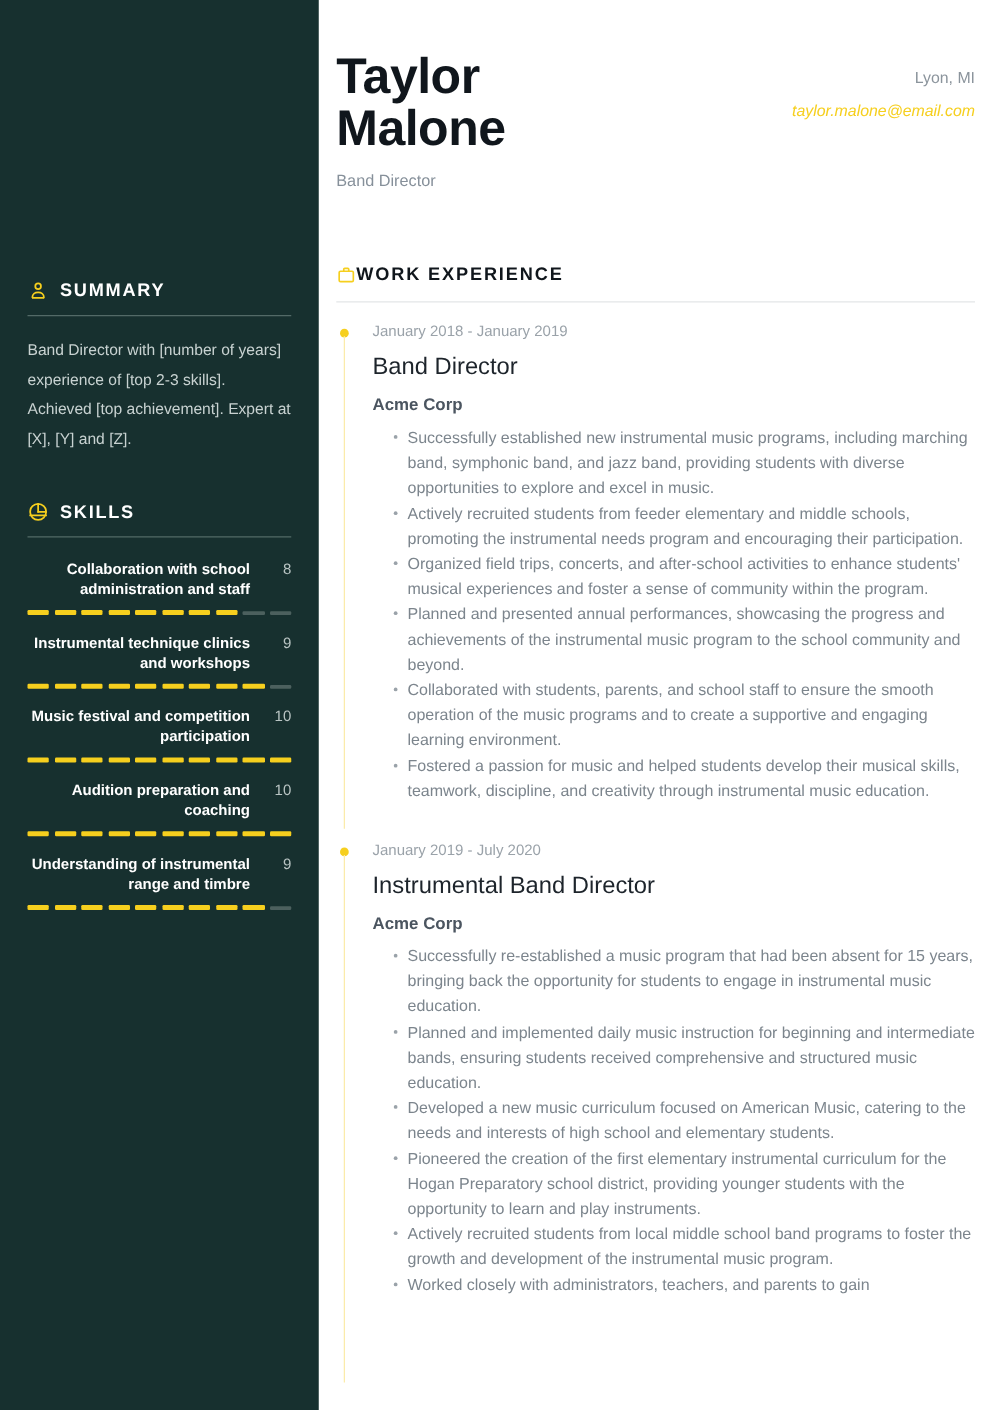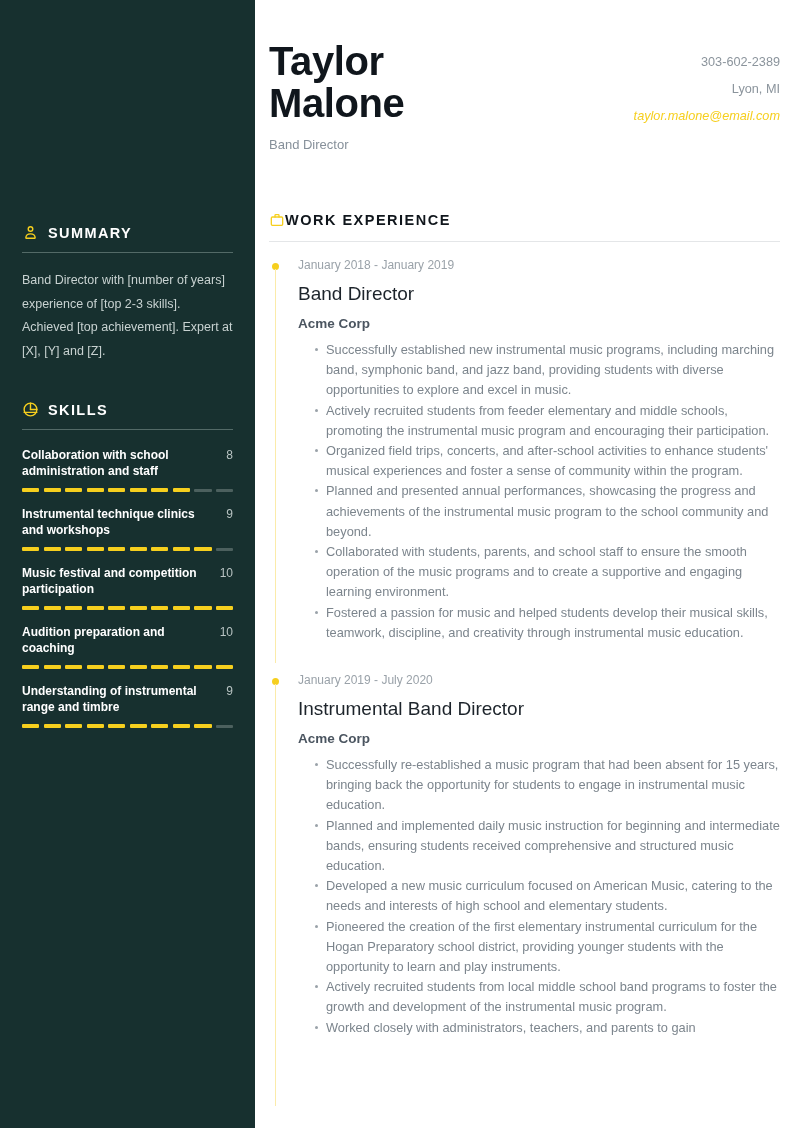--- a/index.html
+++ b/index.html
@@ -72,20 +72,21 @@
     padding: 16px 8px 0 8px;
     font-size: 12.5px;
     line-height: 23.5px;
     color: #c8d2d1;
   }
 
   
   .skill-item {
     padding: 0 8px;
     margin-bottom: 14px;
+    text-align: right;
   }
 
   .skill-top {
     display: flex;
     align-items: flex-start;
     justify-content: space-between;
     gap: 6px;
   }
 
   .skill-name {
@@ -420,21 +421,20 @@
 
     <div class="header-row">
       <div>
         <h1 class="name">
           <span>Taylor</span><br>
           <span>Malone</span>
         </h1>
         <div class="job-subtitle">Band Director</div>
       </div>
       <div class="contact">
-        <div>303-602-2389</div>
         <div>Lyon, MI</div>
         <div class="email">taylor.malone@email.com</div>
       </div>
     </div>
 
     <section class="main-section">
       <div class="main-heading-row">
         <span class="main-heading-icon">
           <svg width="16" height="16" viewBox="0 0 24 24" fill="none" stroke="#f6cf1e" stroke-width="2" stroke-linecap="round">
             <rect x="3.5" y="7.5" width="17" height="12.5" rx="1.6"></rect>
@@ -445,21 +445,21 @@
       </div>
       <div class="main-divider"></div>
 
       <div class="timeline" id="experience-list">
           <div class="entry">
             <div class="entry-date">January 2018 - January 2019</div>
             <div class="entry-title">Band Director</div>
             <div class="entry-company">Acme Corp</div>
             <ul class="bullets">
               <li>Successfully established new instrumental music programs, including marching band, symphonic band, and jazz band, providing students with diverse opportunities to explore and excel in music.</li>
-              <li>Actively recruited students from feeder elementary and middle schools, promoting the instrumental music program and encouraging their participation.</li>
+              <li>Actively recruited students from feeder elementary and middle schools, promoting the instrumental needs program and encouraging their participation.</li>
               <li>Organized field trips, concerts, and after-school activities to enhance students' musical experiences and foster a sense of community within the program.</li>
               <li>Planned and presented annual performances, showcasing the progress and achievements of the instrumental music program to the school community and beyond.</li>
               <li>Collaborated with students, parents, and school staff to ensure the smooth operation of the music programs and to create a supportive and engaging learning environment.</li>
               <li>Fostered a passion for music and helped students develop their musical skills, teamwork, discipline, and creativity through instrumental music education.</li>
             </ul>
           </div>
           <div class="entry">
             <div class="entry-date">January 2019 - July 2020</div>
             <div class="entry-title">Instrumental Band Director</div>
             <div class="entry-company">Acme Corp</div>

